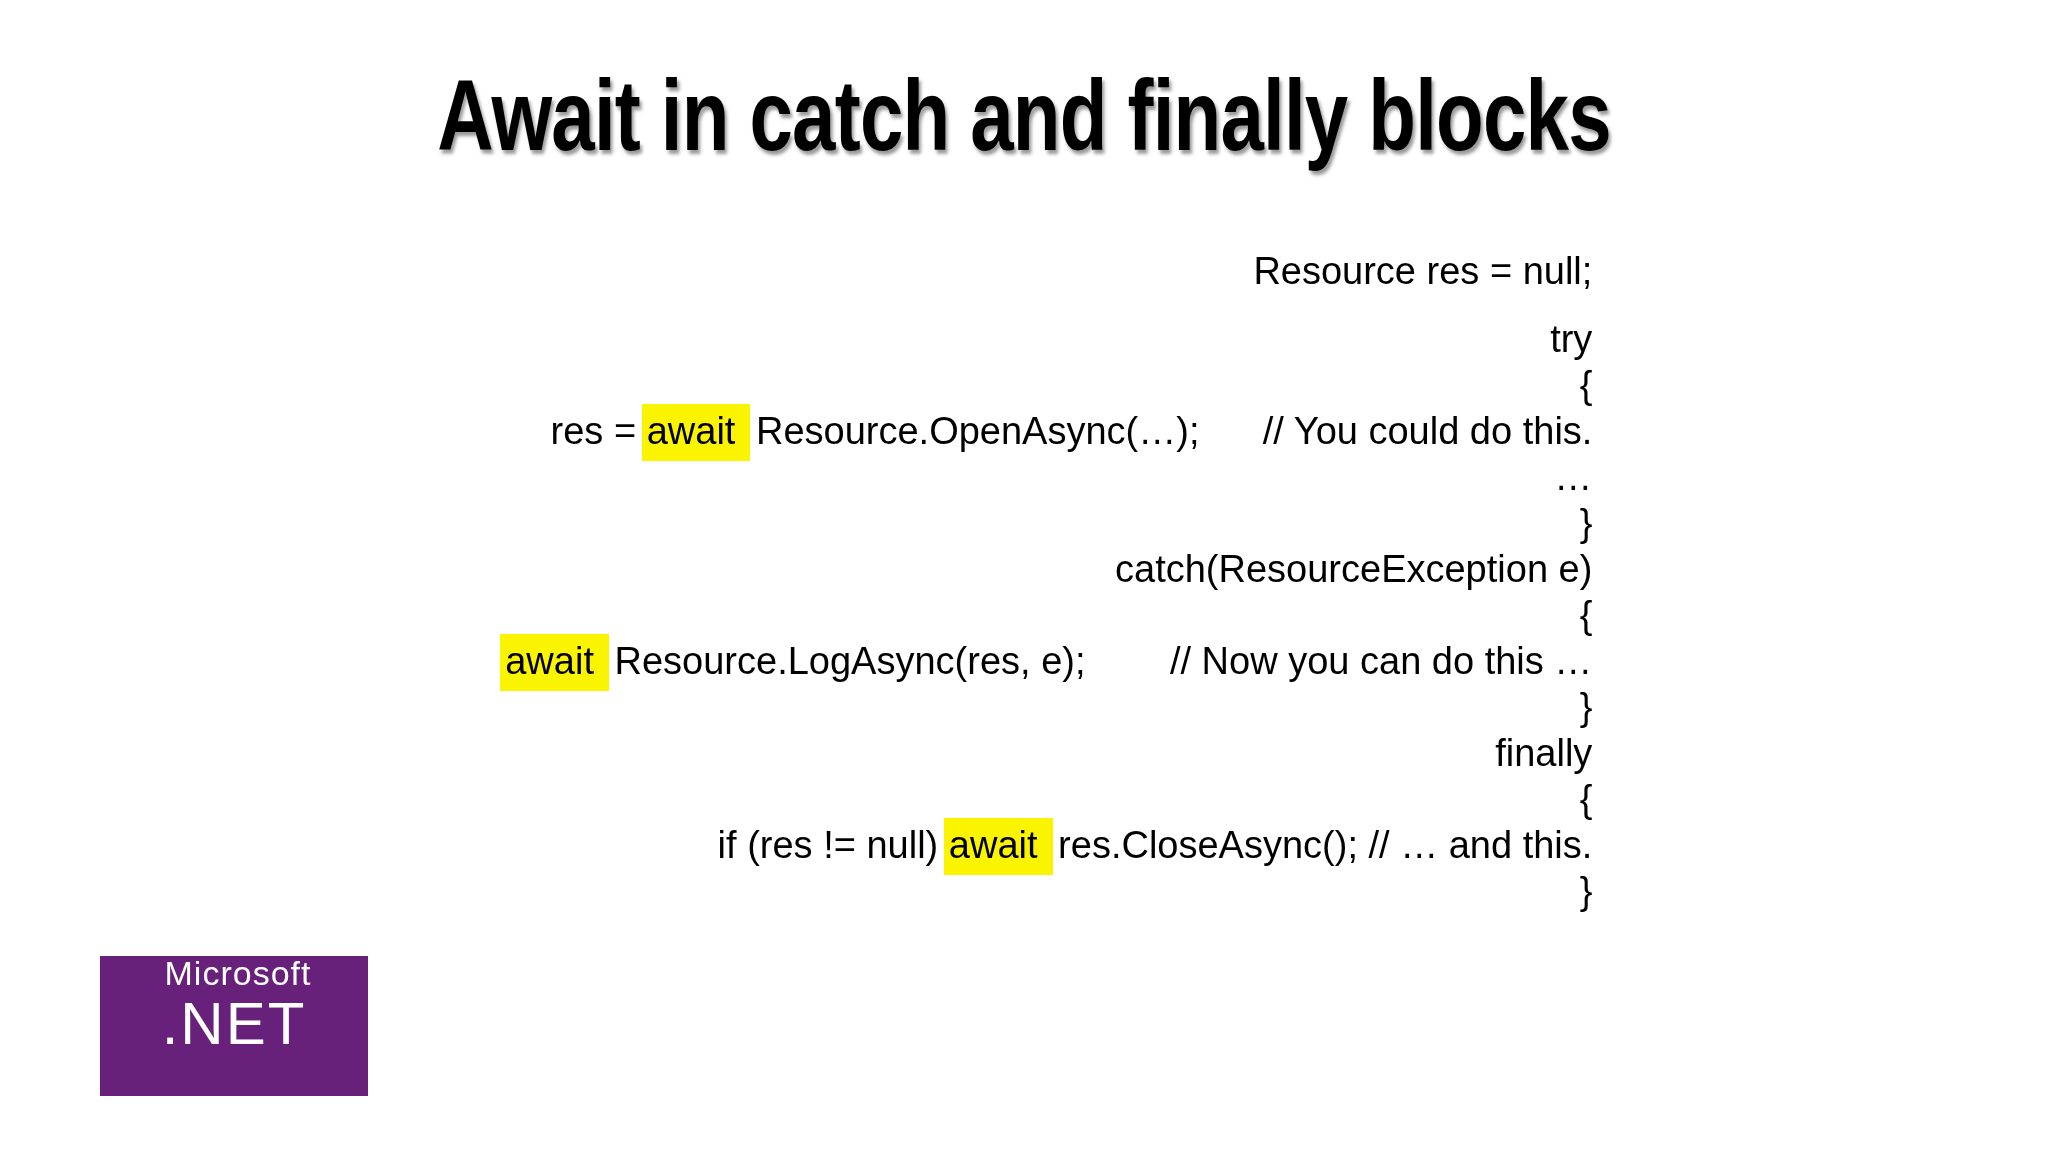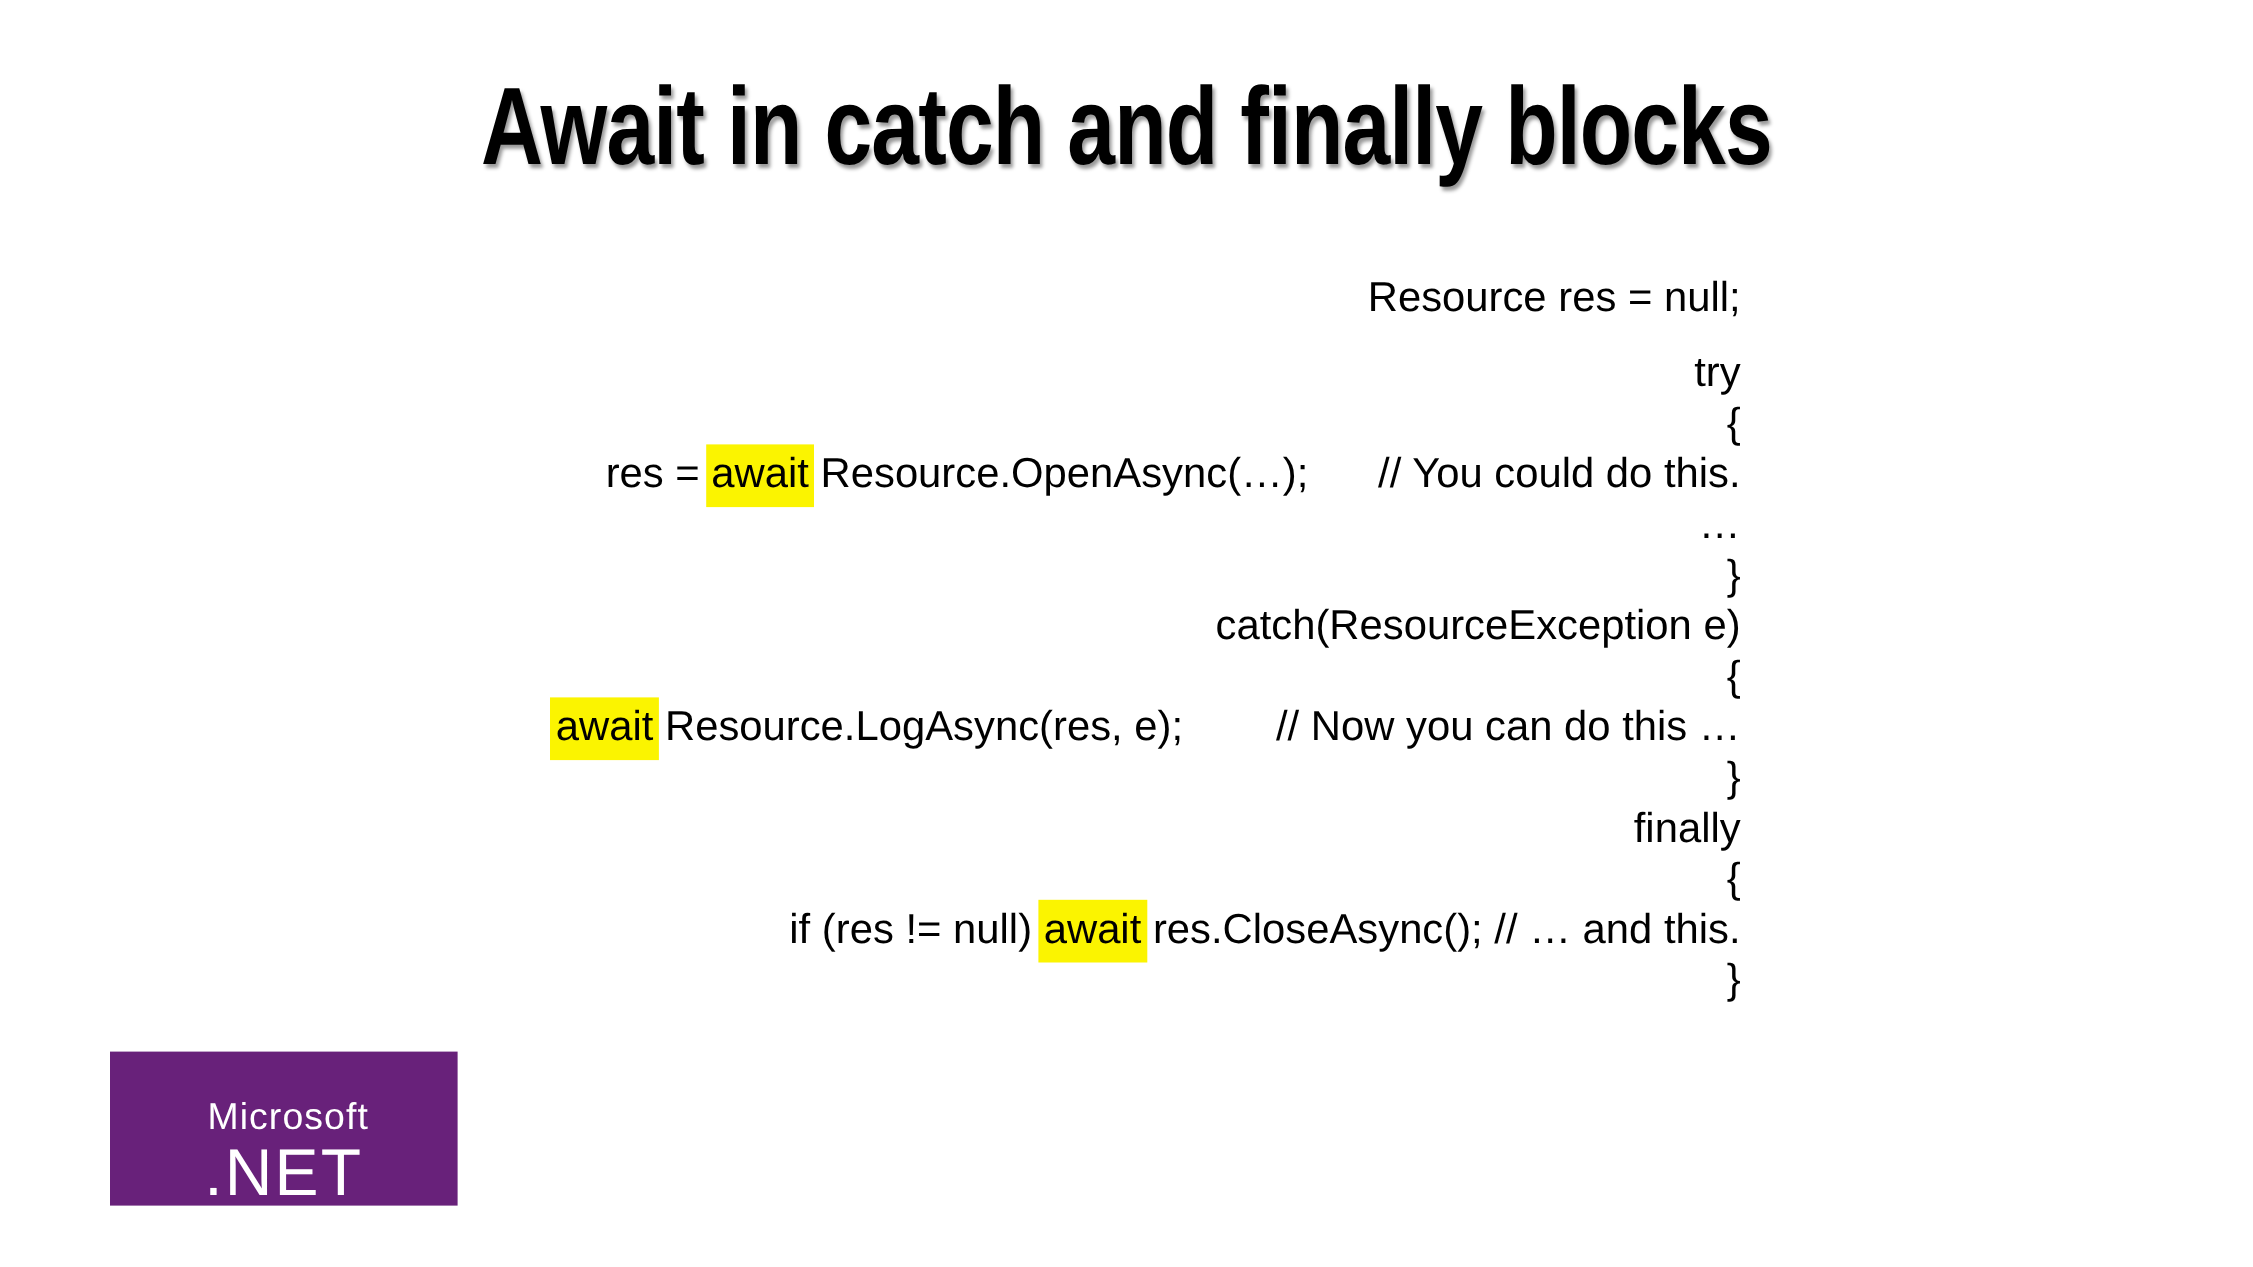--- a/index.html
+++ b/index.html
@@ -46,36 +46,36 @@
     text-align: right;
   }
   .code-line {
     min-height: 46px;
   }
   .code-line.gap-after {
     margin-bottom: 22px;
   }
   .hl {
     background: #FBF400;
-    padding: 6px 5px 9px 5px;
+    padding: 6px 15px 9px 5px;
     margin: 0 -5px;
   }
 
   
   .dotnet-logo {
     position: absolute;
     left: 100px;
     top: 956px;
-    width: 316px;
+    width: 268px;
     height: 140px;
     background: #68217A;
     display: flex;
     flex-direction: column;
     align-items: center;
-    justify-content: flex-end;
+    justify-content: flex-start;
     color: #ffffff;
   }
   .logo-brand {
     font-size: 34px;
     line-height: 1.05;
     letter-spacing: 1px;
     margin-left: 8px;
   }
   .logo-product {
     font-size: 60px;

